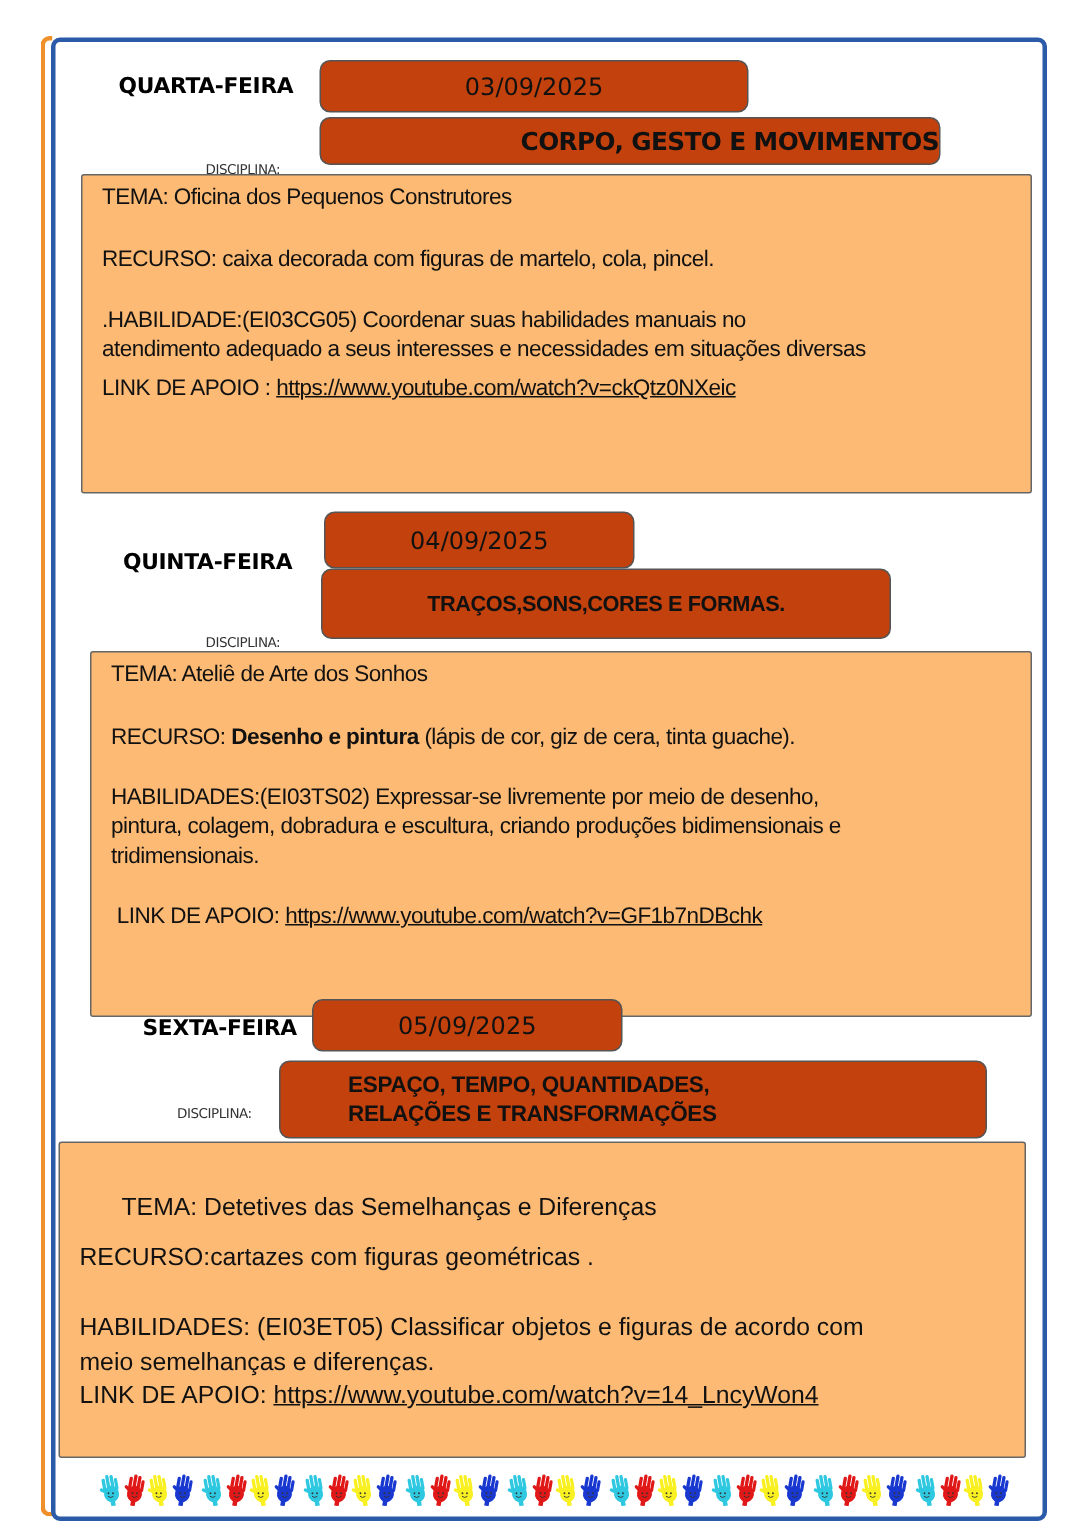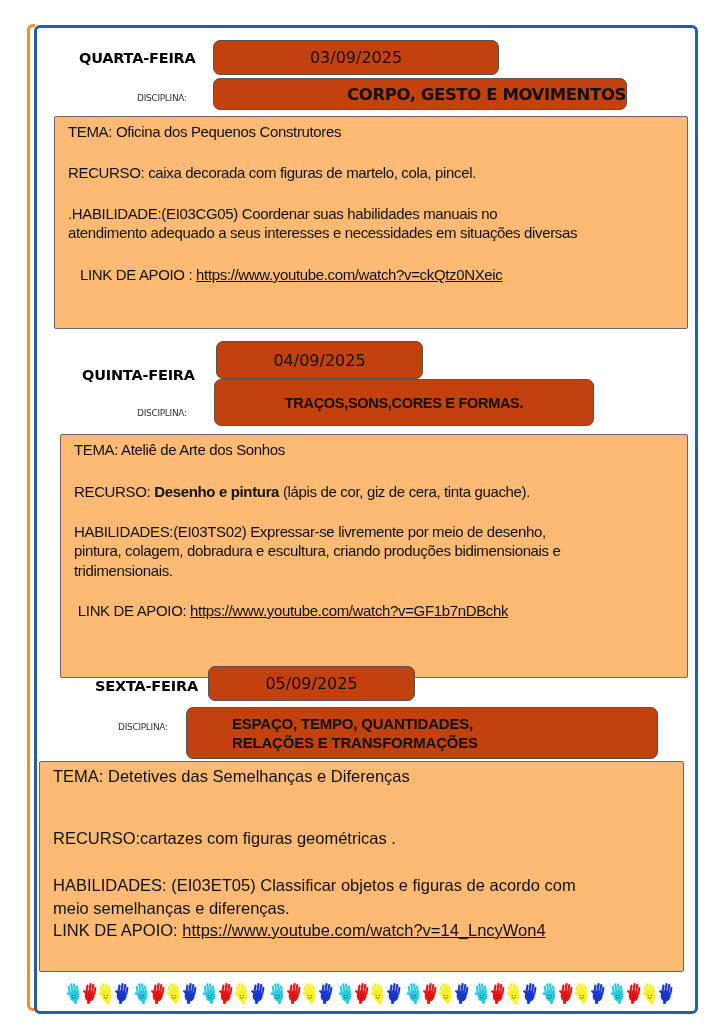--- a/index.html
+++ b/index.html
@@ -1,20 +1,20 @@
 <!DOCTYPE html>
 <html><head>
 <meta charset="utf-8">
 <style>
   html, body { margin:0; padding:0; background:#ffffff; }
   body { width:722px; height:1023px; position:relative; overflow:hidden; font-family:"Liberation Sans", sans-serif; color:#111; }
   .orange-line { position:absolute; left:27px; top:24px; width:8px; height:987px; border-left:3px solid #f0902a; border-top:3px solid #f0902a; border-bottom:3px solid #f0902a; border-radius:6px 0 0 6px; box-sizing:border-box; }
   .page-frame { position:absolute; left:34px; top:25px; width:664px; height:989px; border:3px solid #2a5aa8; border-radius:6px; box-sizing:border-box; }
   .day-label { position:absolute; font-family:"DejaVu Sans", sans-serif; font-weight:bold; font-size:14.5px; color:#000000; letter-spacing:-0.2px; }
-  .disc-label { position:absolute; font-family:"DejaVu Sans", sans-serif; font-size:9px; color:#333; letter-spacing:-0.3px; }
+  .disc-label { position:absolute; font-family:"DejaVu Sans", sans-serif; font-size:9px; color:#333; letter-spacing:-0.3px;margin-top:16px; }
   .rbox { position:absolute; border:1.3px solid #555; border-radius:7px; background:#c2410c; box-sizing:border-box; }
   .date-box { display:flex; align-items:center; justify-content:center; font-family:"DejaVu Sans", sans-serif; font-size:16px; color:#111; }
   .disc-box { display:flex; align-items:center; }
   .disc-text-1 { font-family:"DejaVu Sans", sans-serif; font-weight:bold; font-size:16.5px; padding-left:9px; letter-spacing:-0.4px; }
   .disc-text-2 { font-family:"Liberation Sans", sans-serif; font-weight:bold; font-size:14.5px; width:100%; text-align:center; letter-spacing:-0.3px; }
   .disc-text-3 { font-family:"Liberation Sans", sans-serif; font-weight:bold; font-size:15px; padding-left:45px; line-height:19px; letter-spacing:-0.2px; }
   .content-box { position:absolute; border:1.3px solid #666; border-radius:2px; background:#fdba74; box-sizing:border-box; font-family:"Liberation Sans", sans-serif; font-size:15px; color:#111; letter-spacing:-0.35px; }
   .content-box p { margin:0; position:absolute; left:13px; right:8px; line-height:19px; }
   .link { text-decoration:underline; color:#111; cursor:pointer; }
   .big { font-size:16.5px; letter-spacing:0; }
@@ -33,21 +33,21 @@
   <div class="rbox date-box" style="left:213px; top:40px; width:286px; height:35px;">03/09/2025</div>
   <div class="disc-label" style="left:137px; top:93px;">DISCIPLINA:</div>
   <div class="rbox disc-box" style="left:213px; top:78px; width:414px; height:32px;justify-content:flex-end;">
     <span class="disc-text-1">CORPO, GESTO E MOVIMENTOS</span>
   </div>
   <div class="content-box" style="left:54px; top:116px; width:634px; height:213px;">
     <p style="top:5px;">TEMA: Oficina dos Pequenos Construtores</p>
     <p style="top:46px;">RECURSO: caixa decorada com figuras de martelo, cola, pincel.</p>
     <p style="top:87px;">.HABILIDADE:(EI03CG05) Coordenar suas habilidades manuais no</p>
     <p style="top:106px;">atendimento adequado a  seus interesses e necessidades em situações diversas</p>
-    <p style="top:148px;margin-left:12px;"><span>LINK DE APOIO : </span><span class="link">https://www.youtube.com/watch?v=ckQtz0NXeic</span></p>
+    <p style="top:132px;"><span>LINK DE APOIO : </span><span class="link">https://www.youtube.com/watch?v=ckQtz0NXeic</span></p>
   </div>
 </div>
 
 <div>
   <div class="rbox date-box" style="left:216px; top:341px; width:207px; height:38px;">04/09/2025</div>
   <div class="day-label" style="left:82px; top:367px;">QUINTA-FEIRA</div>
   <div class="disc-label" style="left:137px; top:408px;">DISCIPLINA:</div>
   <div class="rbox disc-box" style="left:214px; top:379px; width:380px; height:47px;">
     <span class="disc-text-2">TRAÇOS,SONS,CORES E FORMAS.</span>
   </div>
@@ -65,21 +65,21 @@
   <div class="day-label" style="left:95px; top:678px;">SEXTA-FEIRA</div>
   <div class="rbox date-box" style="left:208px; top:666px; width:207px; height:35px;">05/09/2025</div>
   <div class="disc-label" style="left:118px; top:722px;">DISCIPLINA:</div>
   <div class="rbox disc-box" style="left:186px; top:707px; width:472px; height:52px;">
     <div class="disc-text-3">
       <div>ESPAÇO, TEMPO, QUANTIDADES,</div>
       <div>RELAÇÕES E TRANSFORMAÇÕES</div>
     </div>
   </div>
   <div class="content-box big" style="left:39px; top:761px; width:645px; height:211px;">
-    <p style="top:4px; line-height:21px;">TEMA:  Detetives das Semelhanças  e Diferenças</p>
+    <p style="top:33px; line-height:21px;margin-left:28px;">TEMA:  Detetives das Semelhanças  e Diferenças</p>
     <p style="top:66px; line-height:21px;">RECURSO:cartazes  com figuras geométricas .</p>
     <p style="top:113px; line-height:21px;">HABILIDADES:  (EI03ET05) Classificar objetos e figuras de acordo com</p>
     <p style="top:136px; line-height:21px;">meio semelhanças  e diferenças.</p>
     <p style="top:158px; line-height:21px;"><span style="white-space:pre;">LINK DE APOIO: </span><span class="link">https://www.youtube.com/watch?v=14_LncyWon4</span></p>
   </div>
 </div>
 
 <div class="hands" id="hands">
     <div class="hand-group">
       <svg viewBox="0 0 16 24" class="hand">

